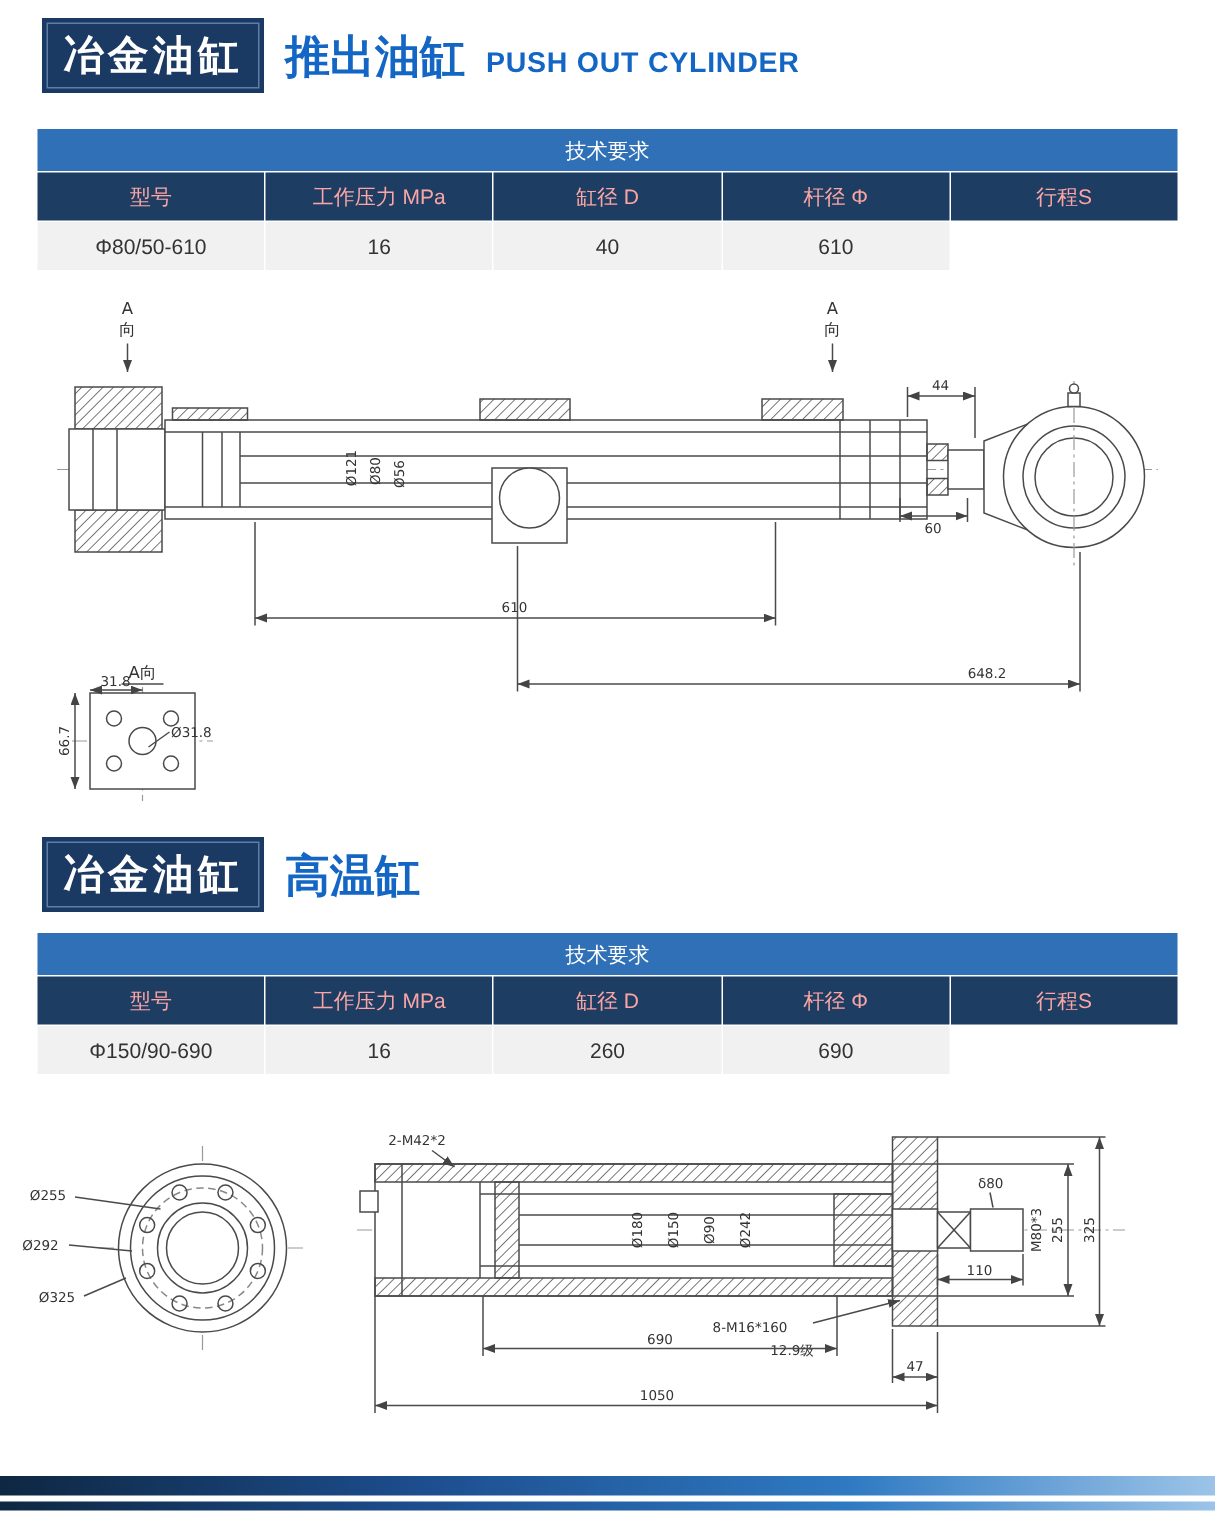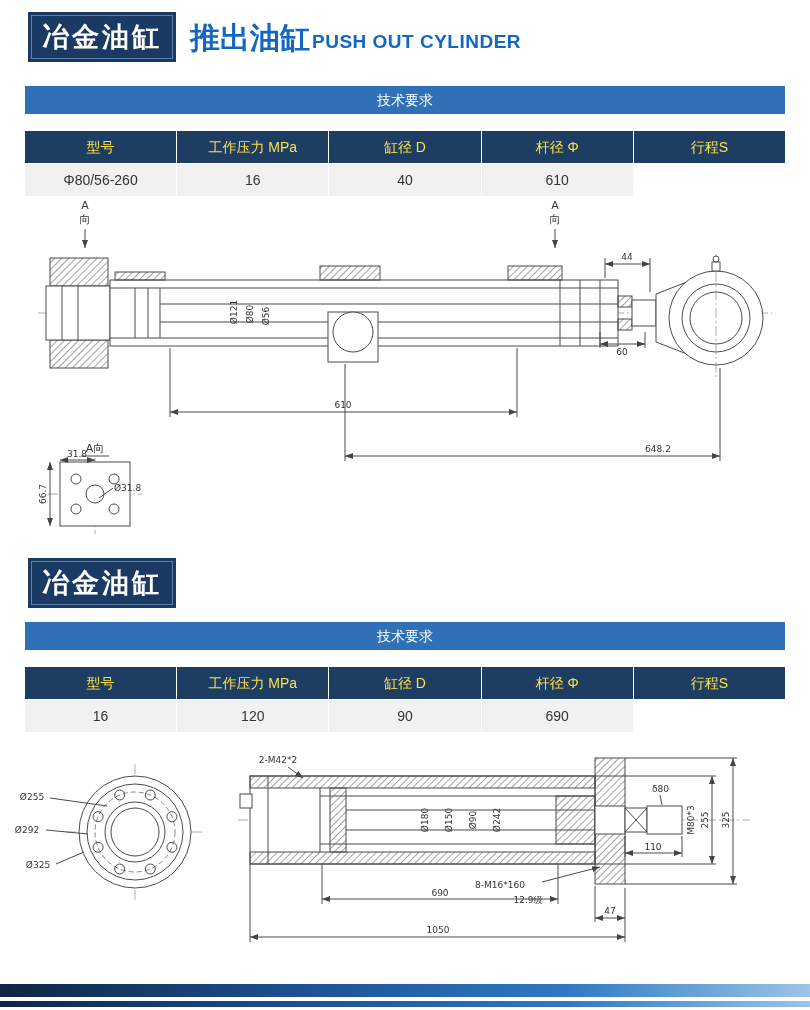--- a/index.html
+++ b/index.html
@@ -4,31 +4,31 @@
 <style>
   html,body{margin:0;padding:0;background:#fff;}
   .page{position:relative;width:810px;height:1010px;background:#fff;overflow:hidden;
         font-family:"Liberation Sans","DejaVu Sans",sans-serif;}
 
   
   .badge{position:absolute;left:28px;width:148px;height:50px;background:#1b3a63;color:#fff;
          display:flex;align-items:center;justify-content:center;
          font-size:27px;font-weight:bold;letter-spacing:3px;}
   .badge::after{content:"";position:absolute;inset:3px;border:1px solid rgba(160,195,235,.5);pointer-events:none;}
-  .section-title{position:absolute;left:190px;display:flex;align-items:baseline;gap:2px;color:#1366c4;}
+  .section-title{position:absolute;left:190px;display:flex;align-items:baseline;gap:14px;color:#1366c4;}
   .title-cn{font-size:30px;font-weight:bold;}
   .title-en{font-size:19px;font-weight:bold;letter-spacing:.5px;text-align:center;}
 
   
   .spec-table{position:absolute;left:25px;width:760px;background:#fff;}
   .spec-title{background:#2f70b6;color:#fff;text-align:center;height:28px;line-height:28px;
-              font-size:14px;margin-bottom:17px;}
+              font-size:14px;margin-bottom:1px;}
   .spec-grid{display:grid;grid-template-columns:repeat(5,1fr);gap:1px;margin-bottom:1px;}
   .spec-grid .cell{height:32px;line-height:32px;text-align:center;font-size:14px;}
-  .cols .cell{background:#1d3d63;color:#fde047;}
+  .cols .cell{background:#1d3d63;color:#fca5a5;}
   .vals .cell{background:#f1f1f2;color:#333;}
 
   
   svg.dw{position:absolute;}
   .dw line,.dw rect,.dw circle,.dw polygon{stroke:#4a4a4a;stroke-width:1;fill:none;}
   .dw .h{fill:url(#h1);}
   .dw .fw{fill:#ffffff;}
   .dw .cl{stroke:#999;stroke-width:.8;stroke-dasharray:10 3 2 3;}
   .dw .dash{stroke:#888;stroke-dasharray:5 3;}
   .dw text{fill:#333;font-family:"DejaVu Sans",sans-serif;font-size:9px;stroke:none;}
@@ -56,21 +56,21 @@
   <div class="spec-table" style="top:86px">
     <div class="spec-title">技术要求</div>
     <div class="spec-grid cols">
       <div class="cell">型号</div>
       <div class="cell">工作压力 MPa</div>
       <div class="cell">缸径 D</div>
       <div class="cell">杆径 Φ</div>
       <div class="cell">行程S</div>
     </div>
     <div class="spec-grid vals">
-      <div class="cell">Φ80/56-260</div>
+      <div class="cell">Φ80/50-610</div>
       <div class="cell">16</div>
       <div class="cell">40</div>
       <div class="cell">610</div>
     </div>
   </div>
 
   <svg class="dw" style="left:0;top:192px" width="810" height="345" viewBox="0 0 810 345">
     <defs>
       <pattern id="h1" width="5" height="5" patternUnits="userSpaceOnUse" patternTransform="rotate(45)">
         <line x1="0" y1="0" x2="0" y2="5" stroke="#6a6a6a" stroke-width="1"></line>
@@ -172,35 +172,36 @@
       <text x="46" y="302" text-anchor="middle" transform="rotate(-90 46 302)">66.7</text>
       <line x1="99" y1="306" x2="113" y2="296"></line>
       <text x="114" y="299">Ø31.8</text>
     </g>
   </svg>
 
   <div class="badge" style="top:558px">
     <span>冶金油缸</span>
   </div>
   <div class="section-title" style="top:564px">
+    <span class="title-cn">高温缸</span>
   </div>
 
   <div class="spec-table" style="top:622px">
     <div class="spec-title">技术要求</div>
     <div class="spec-grid cols">
       <div class="cell">型号</div>
       <div class="cell">工作压力 MPa</div>
       <div class="cell">缸径 D</div>
       <div class="cell">杆径 Φ</div>
       <div class="cell">行程S</div>
     </div>
     <div class="spec-grid vals">
+      <div class="cell">Φ150/90-690</div>
       <div class="cell">16</div>
-      <div class="cell">120</div>
-      <div class="cell">90</div>
+      <div class="cell">260</div>
       <div class="cell">690</div>
     </div>
   </div>
 
   <svg class="dw" style="left:0;top:740px" width="810" height="212" viewBox="0 0 810 212">
 
     <g>
       <line x1="66" y1="92" x2="204" y2="92" class="cl"></line>
       <line x1="135" y1="24" x2="135" y2="160" class="cl"></line>
       <circle cx="135" cy="92" r="56" class="fw"></circle>

